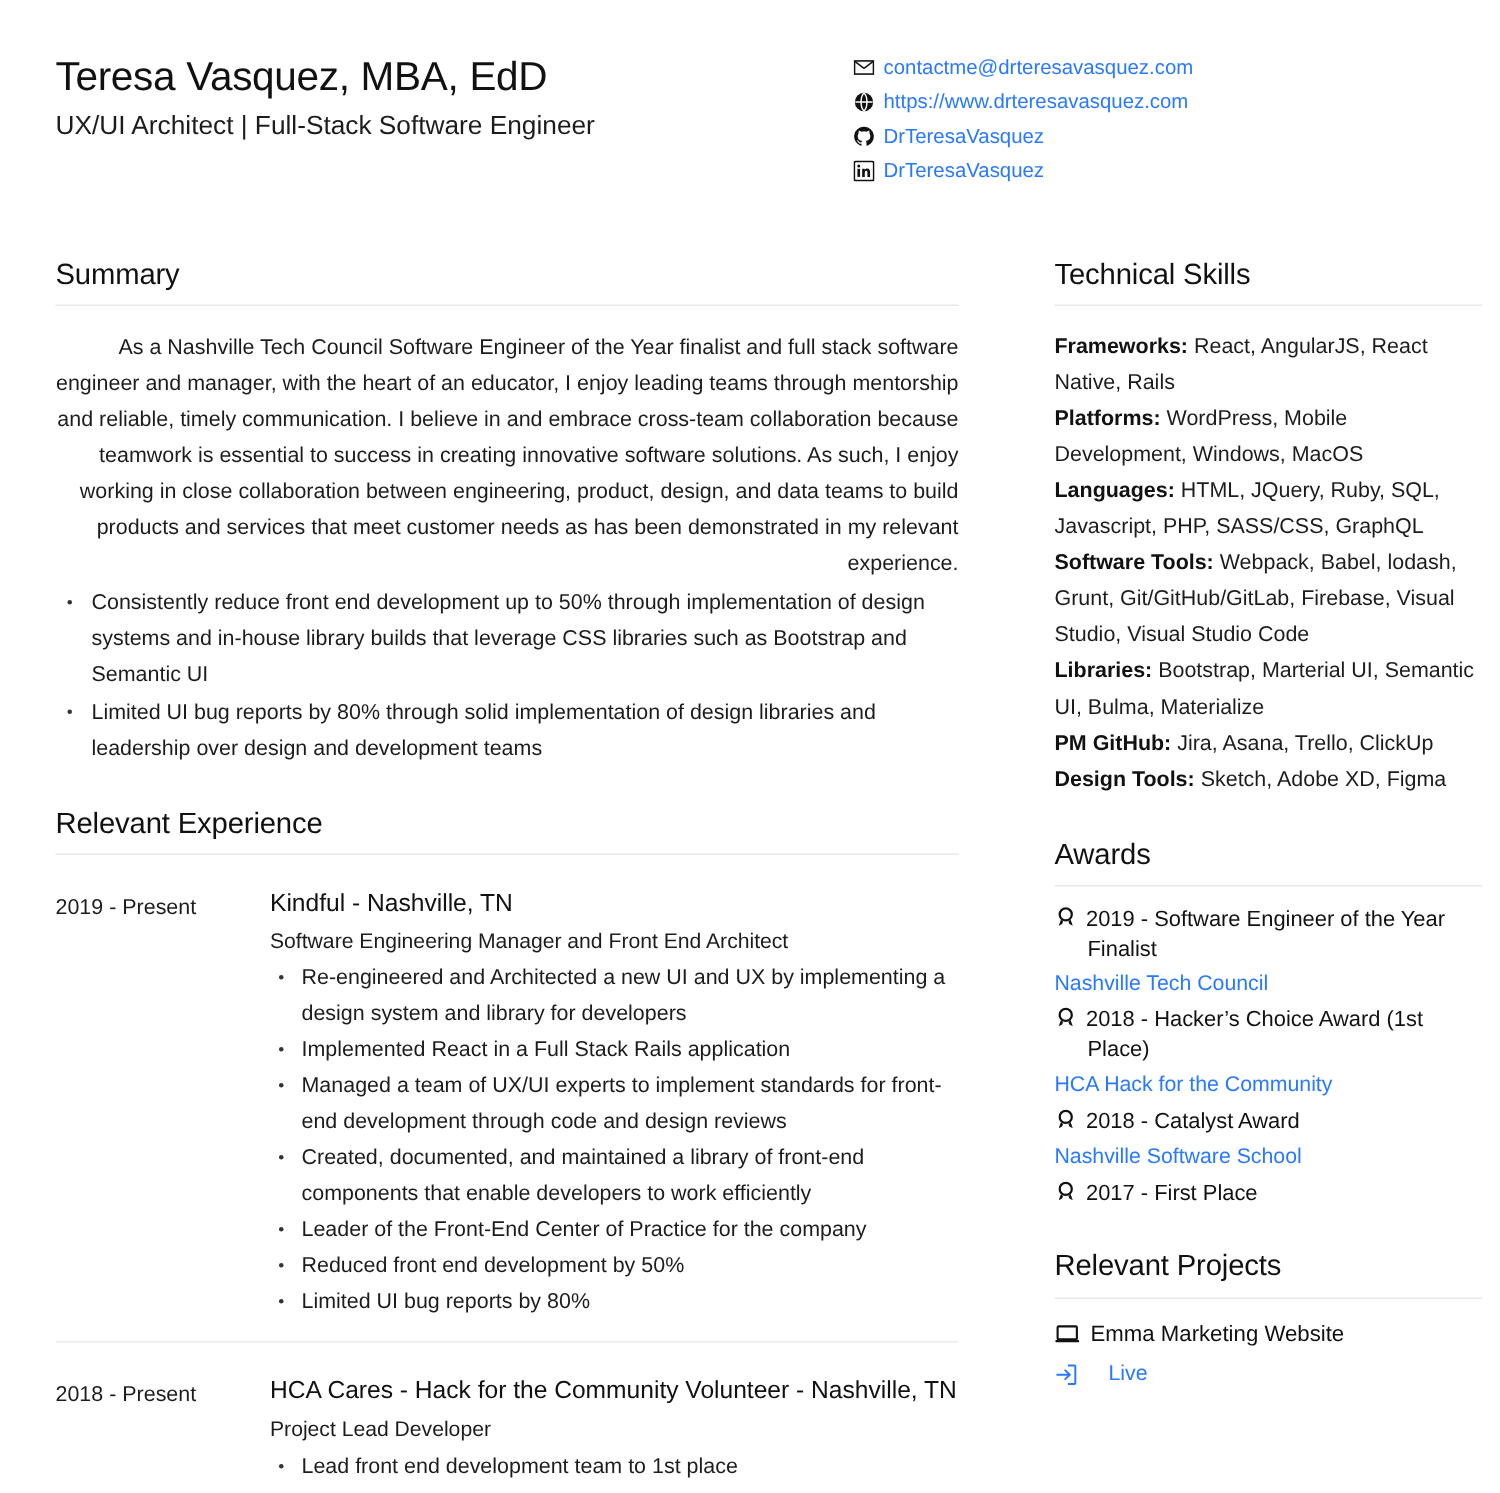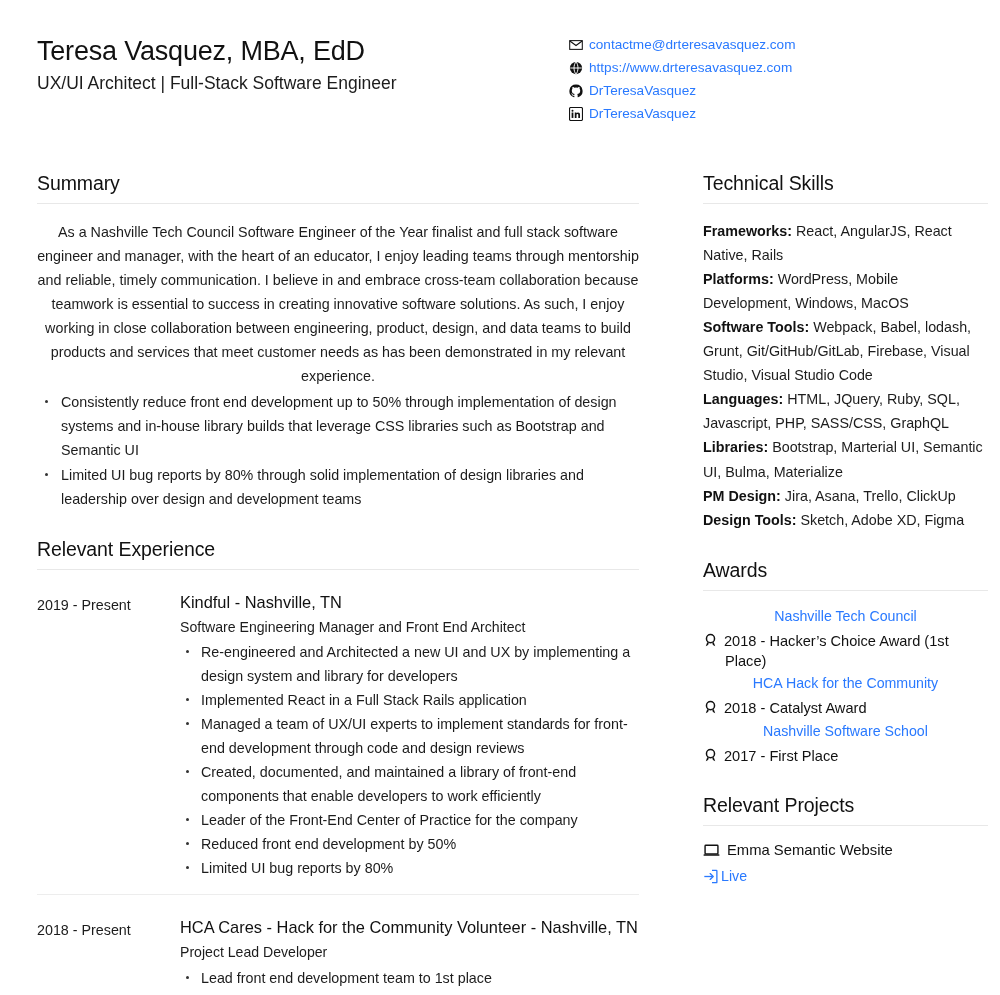--- a/index.html
+++ b/index.html
@@ -94,21 +94,21 @@
   .section-rule {
     border-bottom: 1px solid #e8e8e8;
     margin-top: 7px;
   }
 
   .summary-text {
     font-size: 14.3px;
     line-height: 1.68;
     color: #1c1c1c;
     margin-top: 16px;
-    text-align: center;
+    text-align: right;
   }
 
   ul.bullets { list-style: none; margin-top: 2px; }
   ul.bullets li {
     position: relative;
     padding-left: 24px;
     font-size: 14.3px;
     line-height: 1.68;
     color: #1c1c1c;
   }
@@ -182,39 +182,39 @@
     height: 15px;
     vertical-align: -2px;
     margin-right: 6px;
   }
   .award-head .medal svg { display: block; }
   .award-org {
     font-size: 14.2px;
     line-height: 1.75;
     display: block;
   }
-  .award-org.link { color: #2979ff; text-decoration: none; text-align: center; }
+  .award-org.link { color: #2979ff; text-decoration: none; }
   .award-org.plain { color: #1c1c1c; }
 
   .projects-list { margin-top: 13px; }
   .project-item { margin-bottom: 2px; }
   .project-name {
     font-size: 14.8px;
     line-height: 1.5;
     color: #111;
     display: flex;
     align-items: center;
     gap: 7px;
   }
   .project-name .laptop { width: 17px; height: 17px; flex: 0 0 17px; }
   .project-name .laptop svg { display: block; }
   .project-link {
     display: flex;
     align-items: center;
-    gap: 3px;
+    gap: 21px;
     font-size: 14.2px;
     line-height: 1.75;
     color: #2979ff;
     text-decoration: none;
     margin-top: 3px;
   }
   .project-link .ext { width: 15px; height: 15px; flex: 0 0 15px; }
   .project-link .ext svg { display: block; }
 </style>
 </head>
@@ -325,34 +325,39 @@
     </div>
 
     <div class="col-side">
 
       <div>
         <div class="section-title">Technical Skills</div>
         <div class="section-rule"></div>
         <div class="skills-block">
           <span class="skill-line"><span class="skill-label">Frameworks:</span> <span>React, AngularJS, React Native, Rails</span></span>
           <span class="skill-line"><span class="skill-label">Platforms:</span> <span>WordPress, Mobile Development, Windows, MacOS</span></span>
+          <span class="skill-line"><span class="skill-label">Languages:</span> <span>HTML, JQuery, Ruby, SQL, Javascript, PHP, SASS/CSS, GraphQL</span></span>
           <span class="skill-line"><span class="skill-label">Software Tools:</span> <span>Webpack, Babel, lodash, Grunt, Git/GitHub/GitLab, Firebase, Visual Studio, Visual Studio Code</span></span>
-          <span class="skill-line"><span class="skill-label">Languages:</span> <span>HTML, JQuery, Ruby, SQL, Javascript, PHP, SASS/CSS, GraphQL</span></span>
           <span class="skill-line"><span class="skill-label">Libraries:</span> <span>Bootstrap, Marterial UI, Semantic UI, Bulma, Materialize</span></span>
-          <span class="skill-line"><span class="skill-label">PM Design:</span> <span>Jira, Asana, Trello, ClickUp</span></span>
+          <span class="skill-line"><span class="skill-label">PM GitHub:</span> <span>Jira, Asana, Trello, ClickUp</span></span>
           <span class="skill-line"><span class="skill-label">Design Tools:</span> <span>Sketch, Adobe XD, Figma</span></span>
         </div>
       </div>
 
       <div class="sec-gap">
         <div class="section-title">Awards</div>
         <div class="section-rule"></div>
         <div class="awards-list">
 
           <div class="award-item">
+            <span class="award-head"><span class="medal"><svg width="15" height="15" viewBox="0 0 16 16">
+                    <circle cx="8" cy="6" r="4.3" fill="none" stroke="#111" stroke-width="1.6"></circle>
+                    <path d="M4.6 9.6 L3 14 l2.4-1.2 L6.1 11" fill="#111"></path>
+                    <path d="M11.4 9.6 L13 14 l-2.4-1.2 L9.9 11" fill="#111"></path>
+                  </svg></span><span>2019 - Software Engineer of the Year Finalist</span></span>
             <a class="award-org link" href="#">Nashville Tech Council</a>
           </div>
 
           <div class="award-item">
             <span class="award-head"><span class="medal"><svg width="15" height="15" viewBox="0 0 16 16">
                     <circle cx="8" cy="6" r="4.3" fill="none" stroke="#111" stroke-width="1.6"></circle>
                     <path d="M4.6 9.6 L3 14 l2.4-1.2 L6.1 11" fill="#111"></path>
                     <path d="M11.4 9.6 L13 14 l-2.4-1.2 L9.9 11" fill="#111"></path>
                   </svg></span><span>2018 - Hacker’s Choice Award (1st Place)</span></span>
             <a class="award-org link" href="#">HCA Hack for the Community</a>
@@ -384,21 +389,21 @@
         <div class="projects-list">
 
           <div class="project-item">
             <div class="project-name">
               <span class="laptop">
                 <svg width="17" height="17" viewBox="0 0 18 18">
                     <rect x="2.2" y="3.4" width="13.6" height="9.2" rx="0.8" fill="none" stroke="#111" stroke-width="1.5"></rect>
                     <rect x="0.6" y="13" width="16.8" height="1.6" rx="0.6" fill="#111"></rect>
                   </svg>
               </span>
-              <span>Emma Semantic Website</span>
+              <span>Emma Marketing Website</span>
             </div>
             <a class="project-link" href="#">
               <span class="ext">
                 <svg width="15" height="15" viewBox="0 0 16 16">
                     <path d="M9.6 1.4 H14.2 a0.6 0.6 0 0 1 0.6 0.6 V14 a0.6 0.6 0 0 1 -0.6 0.6 H9.6" fill="none" stroke="#2979ff" stroke-width="1.4"></path>
                     <path d="M1.4 8 H10.4" fill="none" stroke="#2979ff" stroke-width="1.4"></path>
                     <path d="M7.6 4.9 L10.9 8 L7.6 11.1" fill="none" stroke="#2979ff" stroke-width="1.4" stroke-linejoin="round" stroke-linecap="round"></path>
                   </svg>
               </span>
               <span>Live</span>

